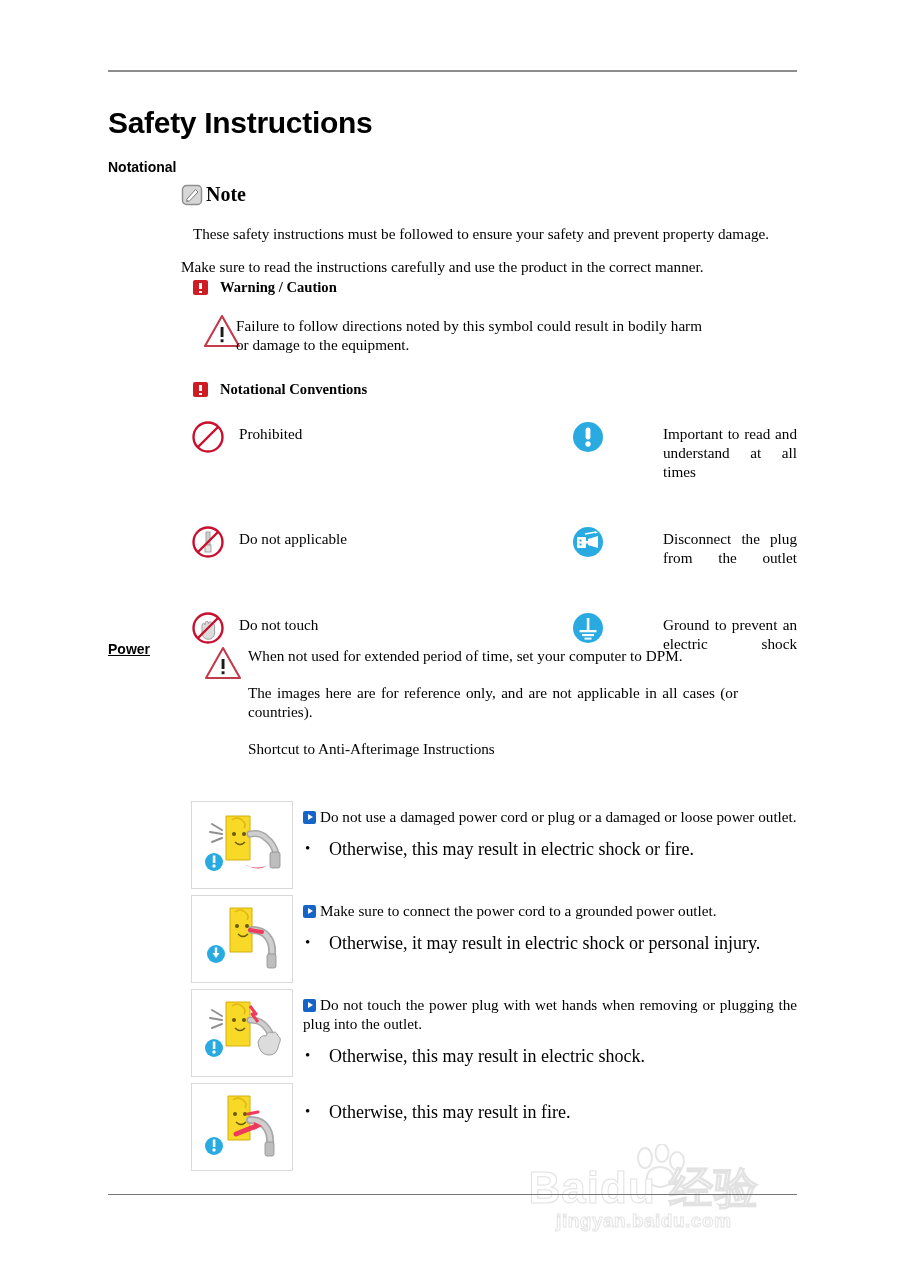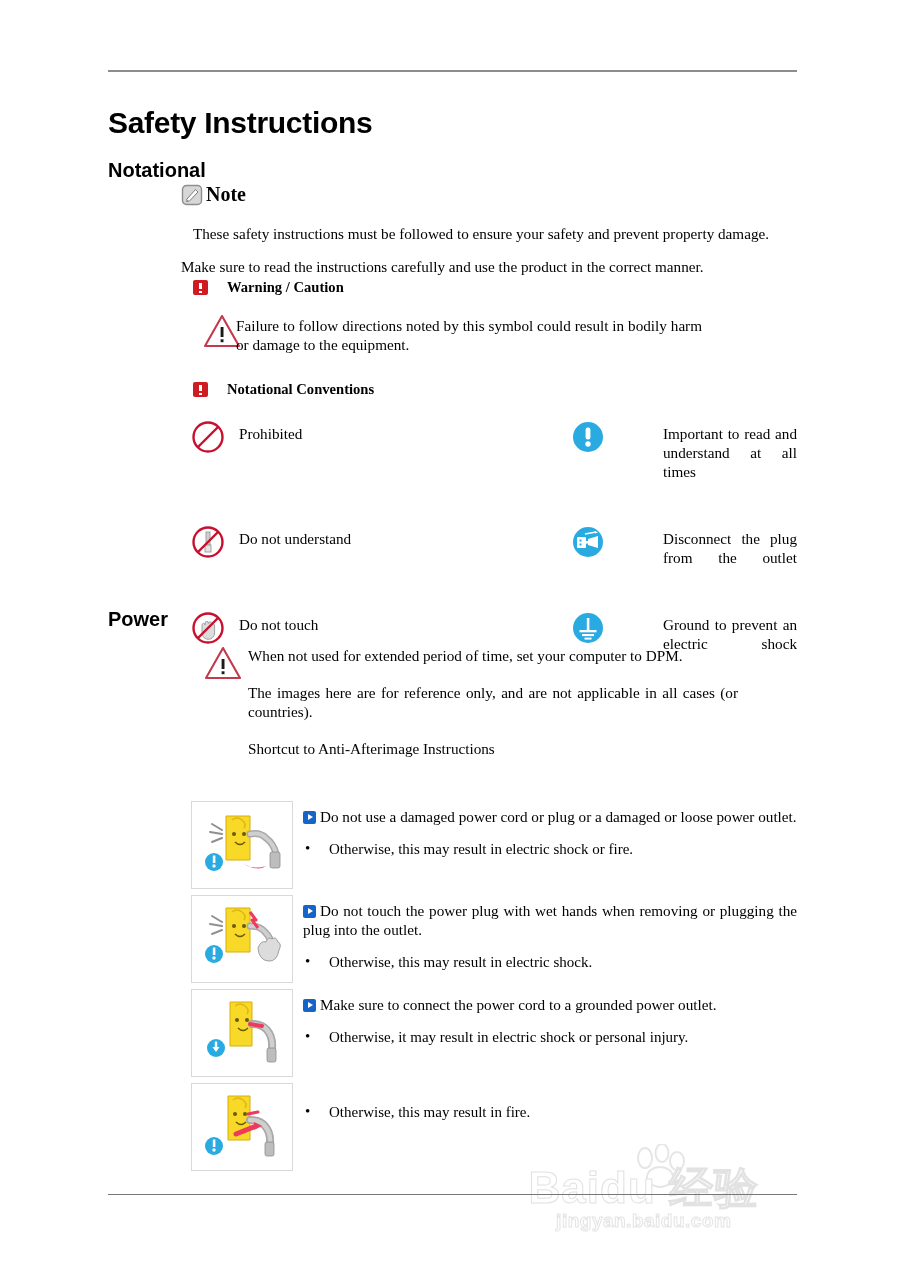--- a/index.html
+++ b/index.html
@@ -42,25 +42,25 @@
     font-weight: bold;
     font-size: 30px;
     letter-spacing: -0.3px;
     color: #000;
   }
   .sec-heading {
     position: absolute;
     left: 108px;
     font-family: "Liberation Sans", sans-serif;
     font-weight: bold;
-    font-size: 20px;
+    font-size: 14px;
     color: #000;
   }
   .sec-notational { top: 159px; }
-  .sec-power { top: 608px; }
+  .sec-power { top: 641px; text-decoration: underline; }
 
   
   .body-text {
     position: absolute;
     font-family: "Liberation Serif", serif;
     font-size: 15.2px;
     line-height: 19px;
     color: #000;
   }
   .just { text-align: justify; }
@@ -84,21 +84,21 @@
   .icon-note {
     width: 22px; height: 22px;
     display: block;
   }
 
   
   .warn-row {
     position: absolute;
     display: flex;
     align-items: center;
-    gap: 19px;
+    gap: 12px;
     padding-left: 12px;
   }
   .warn-row .warn-label {
     font-family: "Liberation Serif", serif;
     font-weight: bold;
     font-size: 14.6px;
   }
   .icon-redsq {
     width: 15px; height: 15px;
     background: #cf1b22;
@@ -234,21 +234,21 @@
     position: absolute;
     left: 4.5px; top: 3px;
     border-top: 3.5px solid transparent;
     border-bottom: 3.5px solid transparent;
     border-left: 5px solid #ffffff;
   }
   .illus-bullet {
     margin: 14px 0 0 0;
     padding-left: 26px;
     position: relative;
-    font-size: 15px;
+    font-size: 18px;
     line-height: 19px;
   }
   .illus-bullet::before {
     content: "\2022";
     position: absolute;
     left: 2px;
     top: -1px;
     font-size: 15px;
   }
 
@@ -363,21 +363,21 @@
     <div class="conv-row">
       <div class="conv-cell">
         <span class="conv-ico">
           <svg width="34" height="34" viewBox="0 0 34 34" xmlns="http://www.w3.org/2000/svg">
             <rect x="15" y="7" width="4" height="13" fill="#cfcfcf" stroke="#9a9a9a" stroke-width="0.9"></rect>
             <rect x="14" y="20" width="6" height="7" fill="#e4e4e4" stroke="#9a9a9a" stroke-width="0.9"></rect>
             <circle cx="17" cy="17" r="14.5" fill="none" stroke="#c8102e" stroke-width="2.4"></circle>
             <line x1="7" y1="27" x2="27" y2="7" stroke="#c8102e" stroke-width="2.4"></line>
           </svg>
         </span>
-        <span class="conv-txt">Do not understand</span>
+        <span class="conv-txt">Do not applicable</span>
       </div>
       <div class="conv-cell right">
         <span class="conv-ico">
           <svg width="34" height="34" viewBox="0 0 34 34" xmlns="http://www.w3.org/2000/svg">
             <circle cx="17" cy="17" r="15" fill="#29abe2"></circle>
             <rect x="6" y="12" width="9" height="11" rx="1" fill="#ffffff"></rect>
             <rect x="8.5" y="14.5" width="2" height="2" fill="#29abe2"></rect>
             <rect x="8.5" y="18.5" width="2" height="2" fill="#29abe2"></rect>
             <path d="M17 14 L27 11 L27 23 L17 20 Z" fill="#ffffff"></path>
             <rect x="15" y="16" width="4" height="2.6" fill="#ffffff"></rect>
@@ -457,63 +457,63 @@
       </div>
       <div class="illus-body">
         <p class="illus-head"><span class="bluearrow"></span><span>Do not use a damaged power cord or plug or a damaged or loose power outlet.</span></p>
         <p class="illus-bullet">Otherwise, this may result in electric shock or fire.</p>
       </div>
     </div>
 
     <div class="illus-row">
       <div class="illus-thumb">
         <svg width="98" height="84" viewBox="0 0 98 84" xmlns="http://www.w3.org/2000/svg">
+          <path d="M38 12 L60 12 L60 56 L38 56 Z" fill="#f8d927"></path>
+          <path d="M38 12 L60 12 L60 56 L38 56 Z" fill="none" stroke="#d6ae0e" stroke-width="1"></path>
+          <path d="M43 16 q5 -4 10 0 q5 4 2 8" fill="none" stroke="#e0b615" stroke-width="1.6"></path>
+          <circle cx="45" cy="30" r="2" fill="#6a5a00"></circle>
+          <circle cx="55" cy="30" r="2" fill="#6a5a00"></circle>
+          <path d="M46 38 q5 5 10 0" fill="none" stroke="#6a5a00" stroke-width="1.5"></path>
+          <path d="M60 34 q10 0 15 6 q6 7 5 18" fill="none" stroke="#a8a8a8" stroke-width="8" stroke-linecap="round"></path>
+          <path d="M60 34 q10 0 15 6 q6 7 5 18" fill="none" stroke="#cfcfcf" stroke-width="4.5" stroke-linecap="round"></path>
+          <rect x="75" y="58" width="9" height="14" rx="2" fill="#bdbdbd" stroke="#8e8e8e" stroke-width="0.8"></rect>
+          <path d="M58 34 L70 36" stroke="#ef3b5b" stroke-width="4" stroke-linecap="round"></path>
+          <circle cx="24" cy="58" r="9" fill="#29abe2"></circle>
+          <rect x="22.8" y="51.5" width="2.4" height="6" fill="#ffffff"></rect>
+          <path d="M20.5 57 L27.5 57 L24 62 Z" fill="#ffffff"></path>
+        </svg>
+      </div>
+      <div class="illus-body">
+        <p class="illus-head"><span class="bluearrow"></span><span>Make sure to connect the power cord to a grounded power outlet.</span></p>
+        <p class="illus-bullet">Otherwise, it may result in electric shock or personal injury.</p>
+      </div>
+    </div>
+
+    <div class="illus-row">
+      <div class="illus-thumb">
+        <svg width="98" height="84" viewBox="0 0 98 84" xmlns="http://www.w3.org/2000/svg">
           <path d="M34 12 L58 12 L58 56 L34 56 Z" fill="#f8d927"></path>
           <path d="M34 12 L58 12 L58 56 L34 56 Z" fill="none" stroke="#d6ae0e" stroke-width="1"></path>
           <path d="M40 16 q5 -4 10 0 q5 4 2 8" fill="none" stroke="#e0b615" stroke-width="1.6"></path>
           <circle cx="42" cy="30" r="2" fill="#6a5a00"></circle>
           <circle cx="52" cy="30" r="2" fill="#6a5a00"></circle>
           <path d="M43 38 q5 5 10 0" fill="none" stroke="#6a5a00" stroke-width="1.5"></path>
           <path d="M58 30 q10 0 15 6 q6 6 7 14" fill="none" stroke="#a8a8a8" stroke-width="7" stroke-linecap="round"></path>
           <path d="M58 30 q10 0 15 6 q6 6 7 14" fill="none" stroke="#cfcfcf" stroke-width="4" stroke-linecap="round"></path>
           <path d="M58 16 L64 24 L60 24 L66 32" fill="none" stroke="#ef3b5b" stroke-width="3" stroke-linejoin="round"></path>
           <path d="M20 20 L30 26 M18 28 L30 30 M20 38 L30 34" stroke="#909090" stroke-width="2" stroke-linecap="round"></path>
           <path d="M66 52 q3 -8 8 -6 q2 -6 6 -3 q4 -3 6 3 q4 2 1 8 q-2 12 -11 11 q-9 -1 -10 -13 Z" fill="#dcdcdc" stroke="#9e9e9e" stroke-width="1"></path>
           <circle cx="22" cy="58" r="9" fill="#29abe2"></circle>
           <rect x="20.8" y="51.5" width="2.6" height="7.5" fill="#ffffff"></rect>
           <circle cx="22" cy="62" r="1.7" fill="#ffffff"></circle>
         </svg>
       </div>
       <div class="illus-body">
         <p class="illus-head"><span class="bluearrow"></span><span>Do not touch the power plug with wet hands when removing or plugging the plug into the outlet.</span></p>
         <p class="illus-bullet">Otherwise, this may result in electric shock.</p>
-      </div>
-    </div>
-
-    <div class="illus-row">
-      <div class="illus-thumb">
-        <svg width="98" height="84" viewBox="0 0 98 84" xmlns="http://www.w3.org/2000/svg">
-          <path d="M38 12 L60 12 L60 56 L38 56 Z" fill="#f8d927"></path>
-          <path d="M38 12 L60 12 L60 56 L38 56 Z" fill="none" stroke="#d6ae0e" stroke-width="1"></path>
-          <path d="M43 16 q5 -4 10 0 q5 4 2 8" fill="none" stroke="#e0b615" stroke-width="1.6"></path>
-          <circle cx="45" cy="30" r="2" fill="#6a5a00"></circle>
-          <circle cx="55" cy="30" r="2" fill="#6a5a00"></circle>
-          <path d="M46 38 q5 5 10 0" fill="none" stroke="#6a5a00" stroke-width="1.5"></path>
-          <path d="M60 34 q10 0 15 6 q6 7 5 18" fill="none" stroke="#a8a8a8" stroke-width="8" stroke-linecap="round"></path>
-          <path d="M60 34 q10 0 15 6 q6 7 5 18" fill="none" stroke="#cfcfcf" stroke-width="4.5" stroke-linecap="round"></path>
-          <rect x="75" y="58" width="9" height="14" rx="2" fill="#bdbdbd" stroke="#8e8e8e" stroke-width="0.8"></rect>
-          <path d="M58 34 L70 36" stroke="#ef3b5b" stroke-width="4" stroke-linecap="round"></path>
-          <circle cx="24" cy="58" r="9" fill="#29abe2"></circle>
-          <rect x="22.8" y="51.5" width="2.4" height="6" fill="#ffffff"></rect>
-          <path d="M20.5 57 L27.5 57 L24 62 Z" fill="#ffffff"></path>
-        </svg>
-      </div>
-      <div class="illus-body">
-        <p class="illus-head"><span class="bluearrow"></span><span>Make sure to connect the power cord to a grounded power outlet.</span></p>
-        <p class="illus-bullet">Otherwise, it may result in electric shock or personal injury.</p>
       </div>
     </div>
 
     <div class="illus-row">
       <div class="illus-thumb">
         <svg width="98" height="84" viewBox="0 0 98 84" xmlns="http://www.w3.org/2000/svg">
           <path d="M36 12 L58 12 L58 56 L36 56 Z" fill="#f8d927"></path>
           <path d="M36 12 L58 12 L58 56 L36 56 Z" fill="none" stroke="#d6ae0e" stroke-width="1"></path>
           <path d="M41 16 q5 -4 10 0 q5 4 2 8" fill="none" stroke="#e0b615" stroke-width="1.6"></path>
           <circle cx="43" cy="30" r="2" fill="#6a5a00"></circle>

